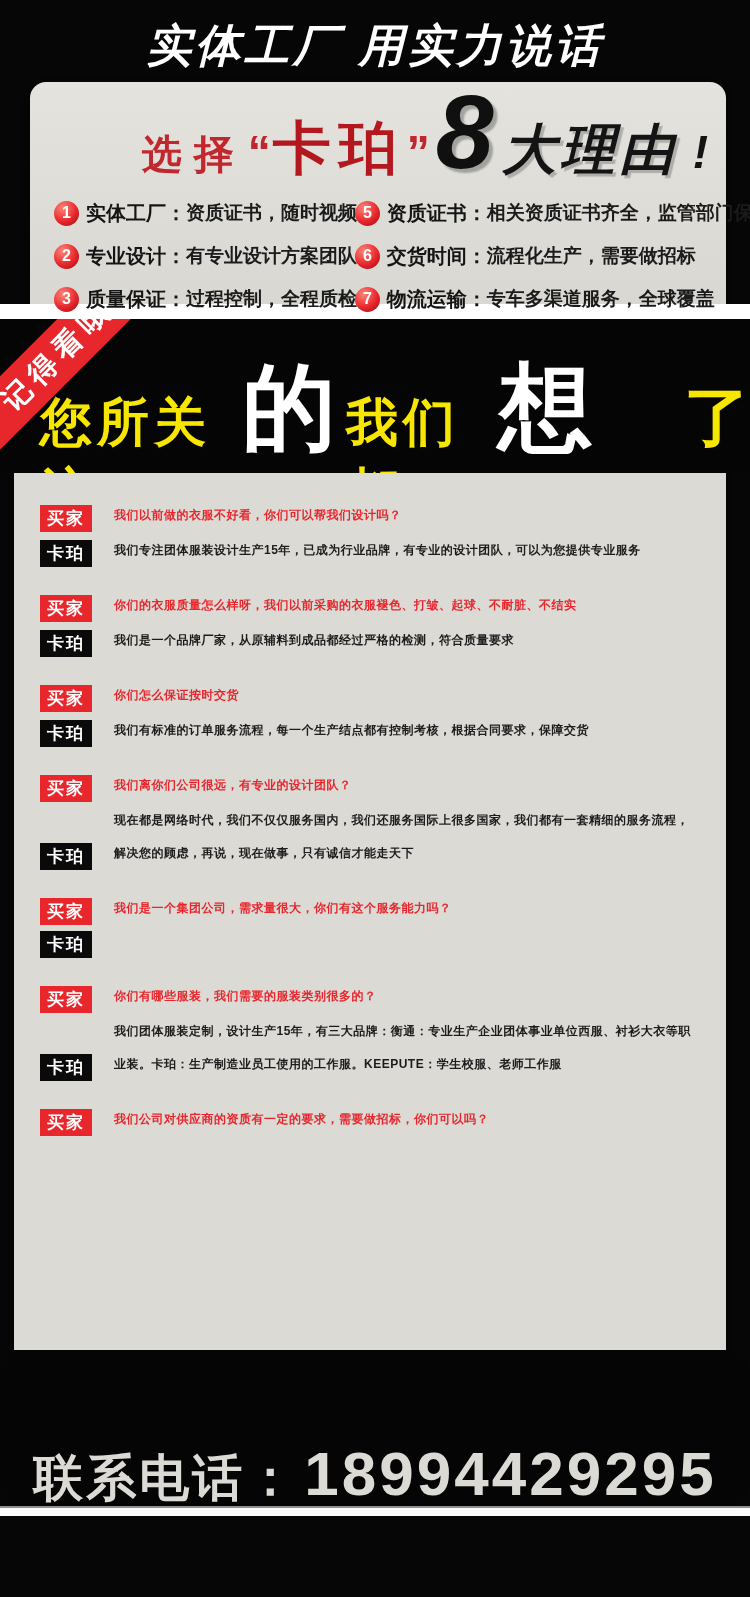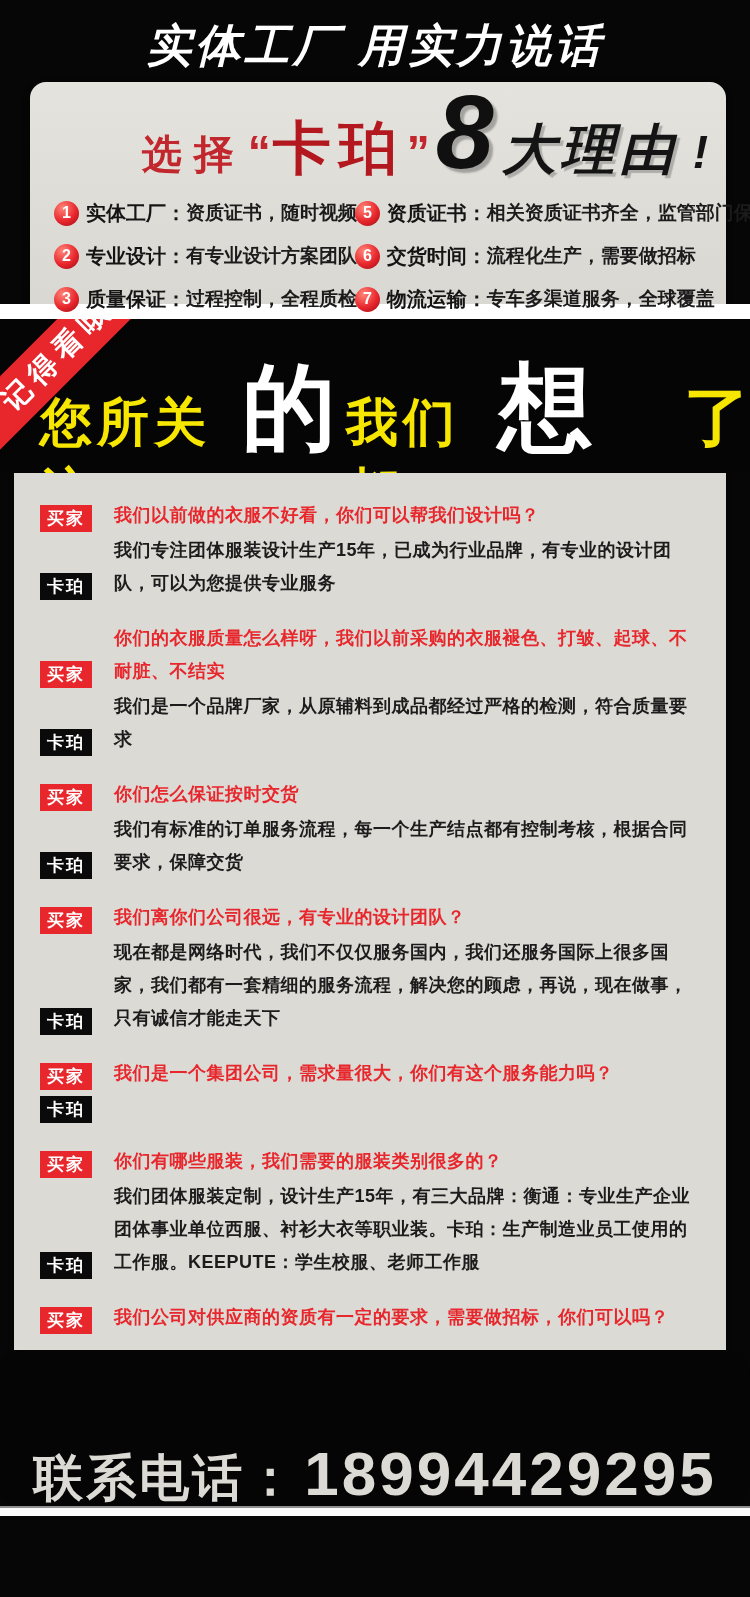--- a/index.html
+++ b/index.html
@@ -44,21 +44,21 @@
 
   
   .qa-panel { margin-left:14px; width:712px; height:877px; background:#dbdad5; padding:26px 26px 0 26px; overflow:hidden; box-shadow:0 2px 5px rgba(0,0,0,.5); }
   .qa-block { margin-bottom:22px; }
   .qa-row { display:flex; align-items:flex-end; }
   .qa-row + .qa-row { margin-top:2px; }
   .badge { flex:none; width:52px; height:27px; margin-top:4px; display:flex; align-items:center; justify-content:center;
     color:#ffffff; font-size:17px; font-weight:bold; letter-spacing:2px; }
   .badge-buyer { background:#e8272d; }
   .badge-brand { background:#0a0a0a; }
-  .qa-text { flex:1; margin-left:22px; font-size:18px; line-height:33px; letter-spacing:0.5px; }
+  .qa-text { flex:1; margin-left:22px; font-size:12px; line-height:33px; letter-spacing:0.5px; }
   .q-text { color:#e8272d; font-weight:bold; }
   .a-text { color:#1c1c1c; font-weight:600; }
 
   
   .sec-footer { height:156px; background:#050505; display:flex; align-items:baseline; justify-content:center; padding-top:88px;border-radius:23px; }
   .f-label { color:#dcdad4; font-size:50px; font-weight:900; letter-spacing:3px; }
   .f-phone { color:#dcdad4; font-size:62px; font-weight:900; letter-spacing:3px; margin-left:6px; }
 </style>
 </head>
 <body>

